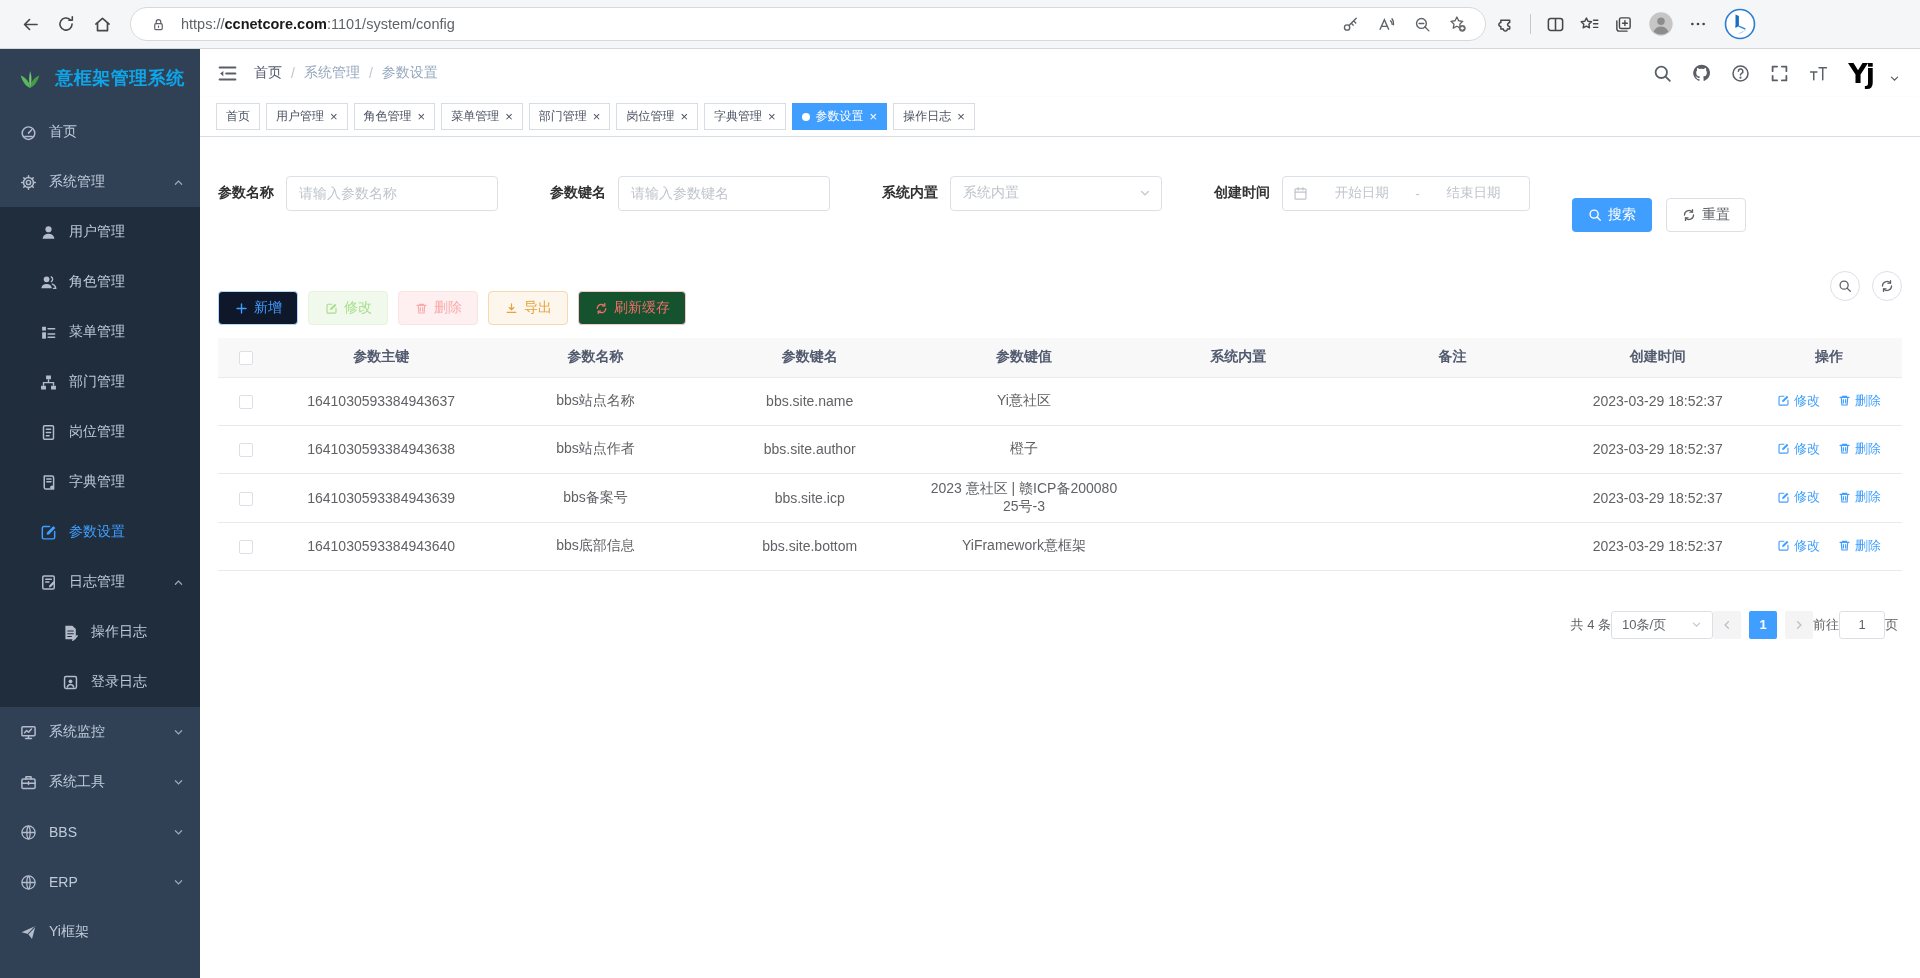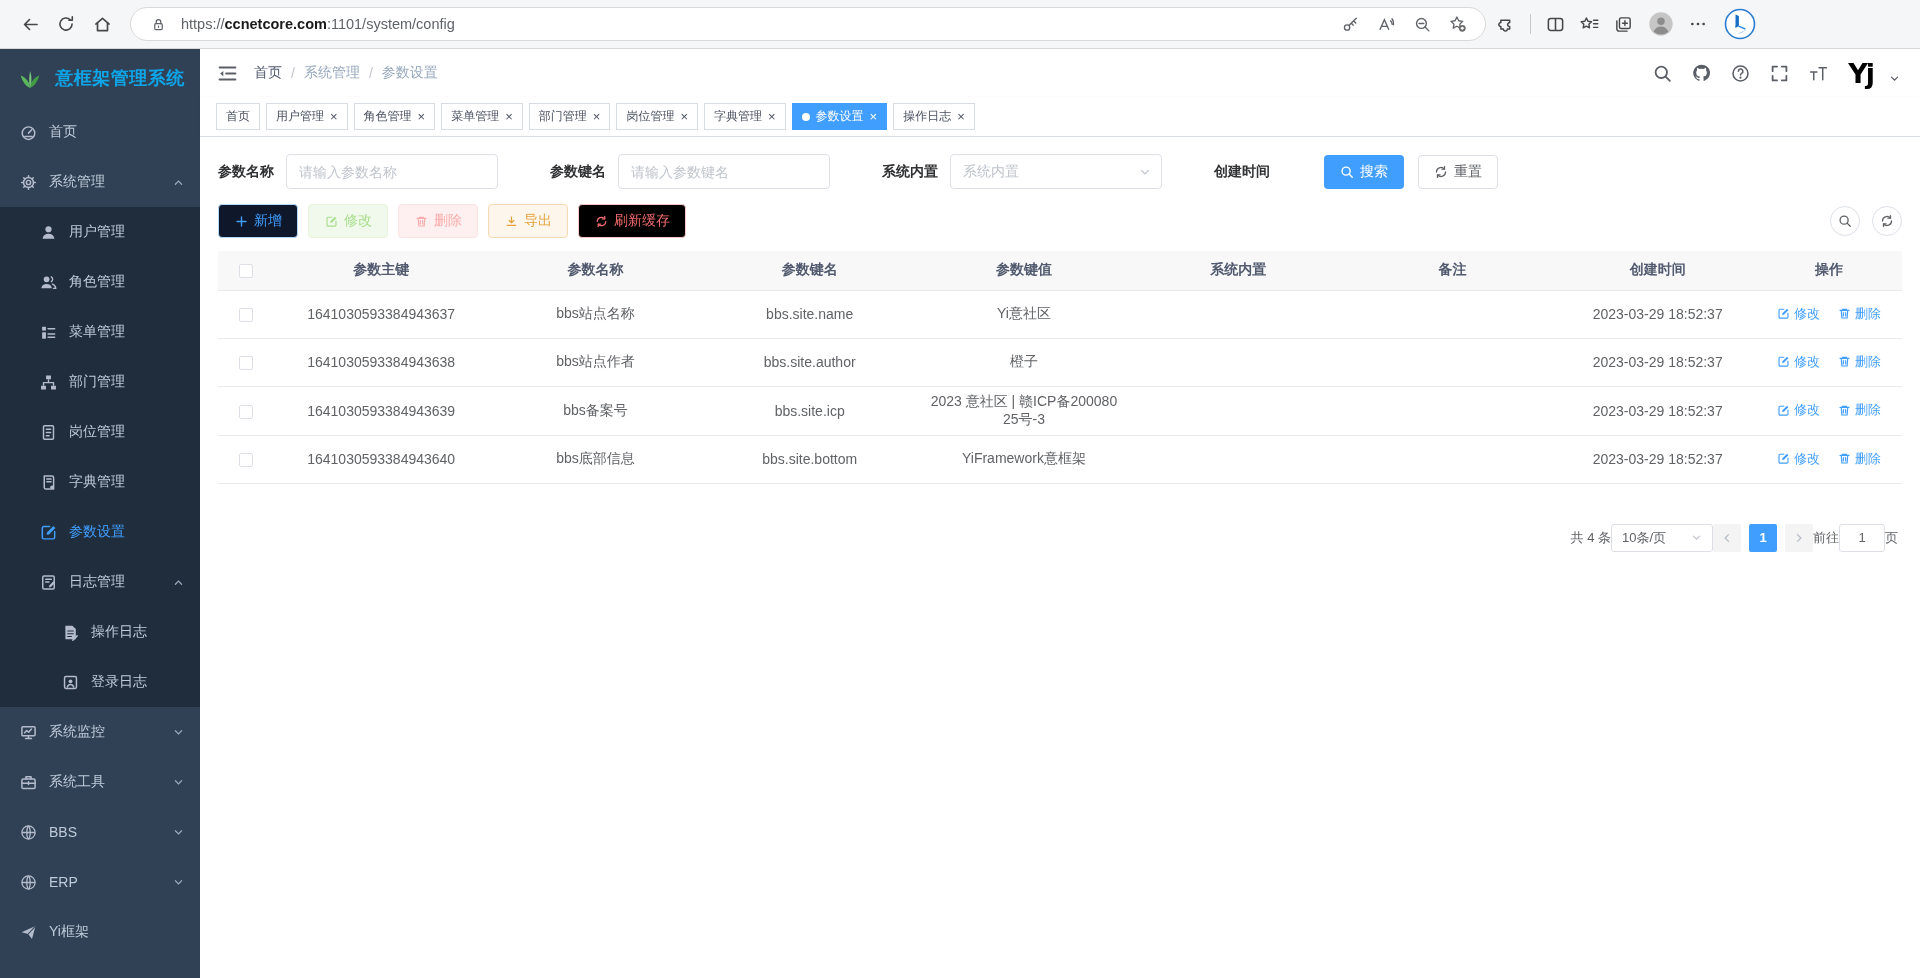--- a/index.html
+++ b/index.html
@@ -73,31 +73,31 @@
   .inp::placeholder { color:#bfc4cc; }
   .f-group { display:flex; align-items:center; margin-right:52px; }
   .sel { width:212px; height:35px; border:1px solid #dcdfe6; border-radius:4px; padding:0 10px 0 12px;
     display:flex; align-items:center; color:#bfc4cc; font-size:14px; background:#fff; cursor:pointer; }
   .sel .sel-caret { margin-left:auto; width:12px; height:12px; color:#c0c4cc; }
   .daterange { width:248px; height:35px; border:1px solid #dcdfe6; border-radius:4px;
     display:flex; align-items:center; padding:0 10px; gap:8px; font-size:13.5px; color:#bfc4cc; background:#fff; }
   .daterange .ico { width:15px; height:15px; color:#c0c4cc; }
   .daterange .dr-part { flex:1; text-align:center; }
   .btn { height:34px; border-radius:4px; font-size:14px; display:inline-flex; align-items:center;
-    gap:6px; padding:0 15px; cursor:pointer; border:1px solid transparent; font-family:inherit; white-space:nowrap; }
+    gap:6px; padding:0 15px; cursor:pointer; border:1px solid transparent; font-family:inherit; white-space:nowrap;margin-top:44px; }
   .btn .ico { width:14px; height:14px; }
   .btn-search { background:#409eff; color:#fff; margin-left:42px; }
   .btn-reset { background:#fff; border-color:#dcdfe6; color:#606266; margin-left:14px; }
 
   .toolbar-row { display:flex; align-items:center; gap:10px; margin:15px 0 13px; }
   .btn-add     { background:#0f172a; border-color:#b3d8ff; color:#409eff; }
   .btn-edit    { background:#f0f9eb; border-color:#e6f4dc; color:#a8dd8c; }
   .btn-del     { background:#fef0f0; border-color:#fde2e2; color:#f9abab; }
   .btn-export  { background:#fdf6ec; border-color:#f5dab1; color:#e6a23c; }
-  .btn-refresh { background:#000000; border-color:#fbc4c4; color:#f56c6c; }
+  .btn-refresh { background:#14532d; border-color:#fbc4c4; color:#f56c6c; }
   .tool-right { margin-left:auto; display:flex; align-items:center; gap:12px; }
   .circle-btn { width:30px; height:30px; border-radius:50%; border:1px solid #dcdfe6; background:#fff;
     color:#606266; display:flex; align-items:center; justify-content:center; cursor:pointer; }
   .circle-btn .ico { width:14px; height:14px; }
 
   
   table { width:100%; border-collapse:collapse; table-layout:fixed; }
   thead th { background:#f8f8f9; color:#515a6e; font-size:14px; font-weight:700; height:39px;
     text-align:center; border-bottom:1px solid #e8eaec; }
   tbody td { height:48px; text-align:center; font-size:14px; color:#606266;
@@ -559,20 +559,31 @@
             <span>系统内置</span>
             <span class="ico sel-caret">
                 <svg width="12" height="12" viewBox="0 0 16 16" fill="none" stroke="currentColor" stroke-width="1.6" stroke-linecap="round">
                   <path d="M3.5 6l4.5 4.5L12.5 6"></path>
                 </svg>
               </span>
           </div>
         </div>
         <div class="f-group" style="margin-right:0;">
           <span class="f-label">创建时间</span>
+          <div class="daterange">
+            <span class="ico">
+                <svg width="15" height="15" viewBox="0 0 16 16" fill="none" stroke="currentColor" stroke-width="1.3" stroke-linecap="round">
+                  <rect x="2.2" y="3" width="11.6" height="11" rx="1"></rect>
+                  <path d="M2.2 6.6h11.6M5.4 1.6v2.6M10.6 1.6v2.6"></path>
+                </svg>
+              </span>
+            <span class="dr-part">开始日期</span>
+            <span>-</span>
+            <span class="dr-part">结束日期</span>
+          </div>
         </div>
         <button class="btn btn-search">
           <span class="ico">
               <svg width="14" height="14" viewBox="0 0 16 16" fill="none" stroke="currentColor" stroke-width="1.6" stroke-linecap="round">
                 <circle cx="7" cy="7" r="4.6"></circle>
                 <path d="M10.4 10.4L14 14"></path>
               </svg>
             </span>
           <span>搜索</span>
         </button>

